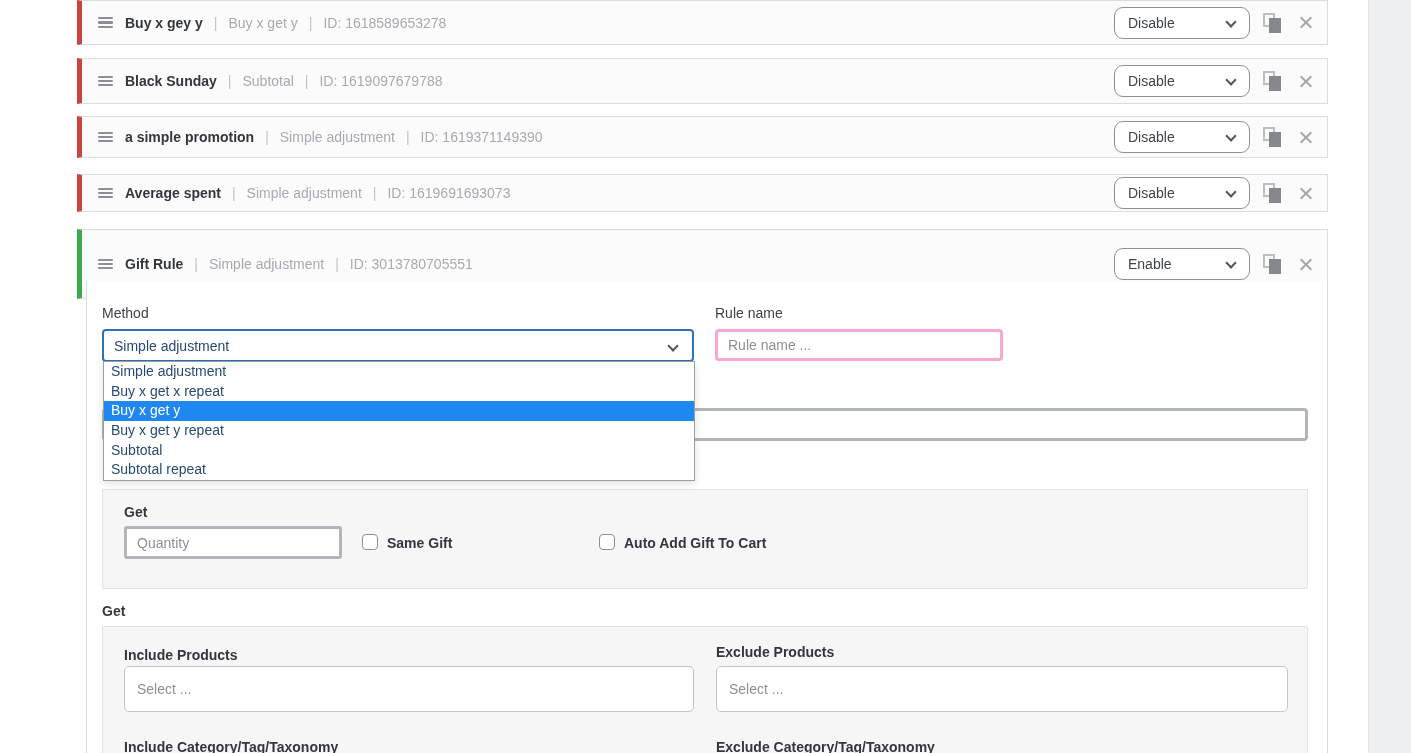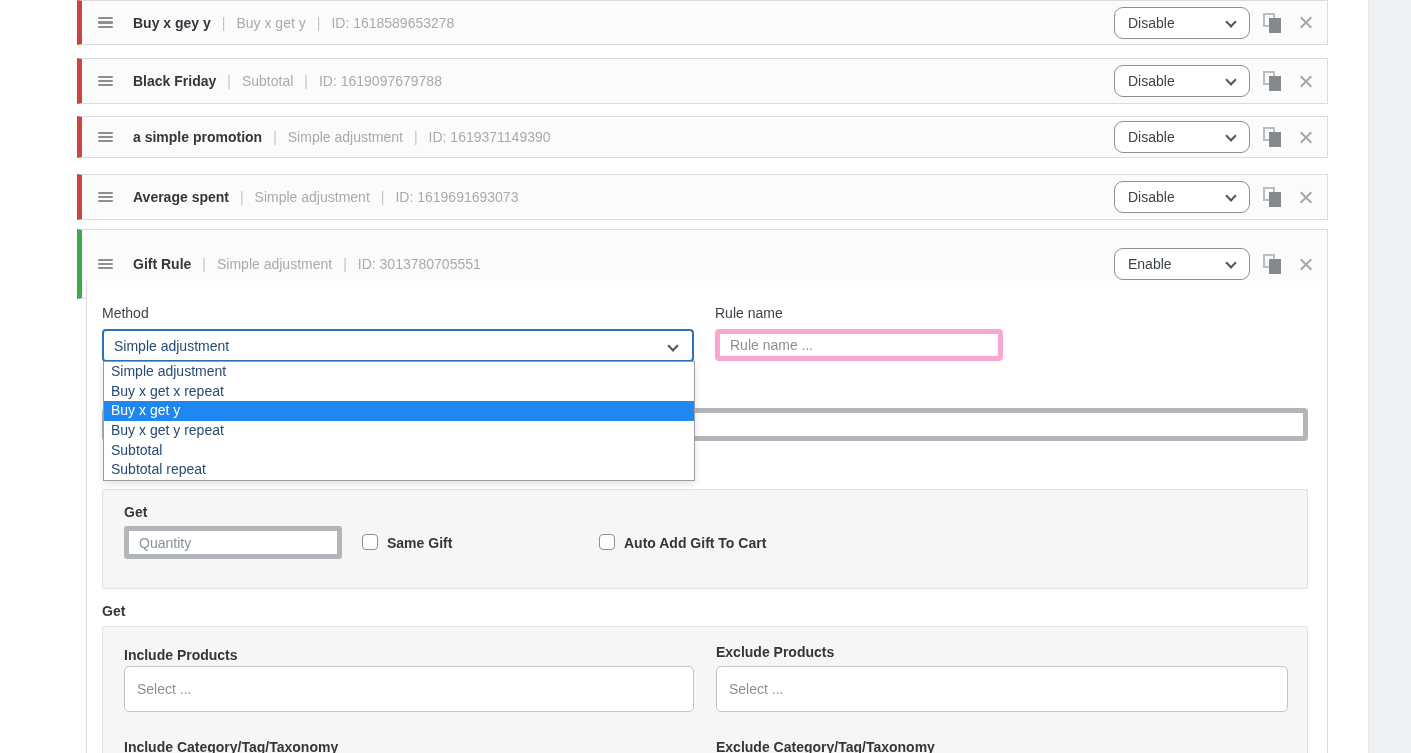--- a/index.html
+++ b/index.html
@@ -29,21 +29,21 @@
     padding-right:14px;
   }
   .rule-row.accent-green { border-left-color:#3fa84c; }
 
   .drag {
     width:15px; height:11px; margin-left:16px; flex:0 0 auto;
     display:flex; flex-direction:column; justify-content:space-between;
   }
   .drag i { display:block; height:2.4px; background:#8c8f94; border-radius:1px; }
 
-  .rule-title { margin-left:20px; font-weight:bold; color:#32373c; white-space:nowrap; }
+  .rule-title { margin-left:12px; font-weight:bold; color:#32373c; white-space:nowrap; }
   .sep { margin:0 11px; color:#c3c4c7; }
   .rule-method, .rule-id { color:#a6abb0; white-space:nowrap; }
 
   .row-spacer { flex:1 1 auto; }
 
   .status-select {
     position:relative; flex:0 0 auto;
     width:136px; height:32px;
     background:#fff; border:1px solid #8c8f94; border-radius:9px;
     display:flex; align-items:center;
@@ -81,21 +81,21 @@
 
   .method-select {
     left:15px; top:48px; width:592px; height:33px;
     background:#fff; border:2px solid #2e72b6; border-radius:4px;
     display:flex; align-items:center; padding:0 30px 0 10px;
     color:#274b72; cursor:pointer;
   }
   .method-select .chev { right:15px; top:11px; }
 
   .text-input {
-    border:5px solid #f9a8d4; border-radius:4px;
+    border:3px solid #f9a8d4; border-radius:4px;
     background:#fff; color:#7f1d1d;
     font-family:"Liberation Sans", sans-serif; font-size:14px;
     padding:0 10px; outline:none;
   }
   .text-input::placeholder { color:#8b9098; }
 
   .rule-name-input { left:628px; top:48px; width:288px; height:32px; }
   .wide-input { left:15px; top:127px; width:1206px; height:33px; border-color:#b2b5b9; }
 
   .dropdown {
@@ -159,21 +159,21 @@
     </span>
   <span class="x-ico"></span>
 </div>
 
 <div class="rule-row" style="top:58px;height:46px;">
   <span class="drag">
       <i></i>
       <i></i>
       <i></i>
     </span>
-  <span class="rule-title">Black Friday</span>
+  <span class="rule-title">Black Sunday</span>
   <span class="sep">|</span>
   <span class="rule-method">Subtotal</span>
   <span class="sep">|</span>
   <span class="rule-id">ID: 1619097679788</span>
   <span class="row-spacer"></span>
   <span class="status-select">
     <span>Disable</span>
     <span class="chev"></span>
   </span>
   <span class="copy-ico">
@@ -199,21 +199,21 @@
     <span>Disable</span>
     <span class="chev"></span>
   </span>
   <span class="copy-ico">
       <span class="back"></span>
       <span class="front"></span>
     </span>
   <span class="x-ico"></span>
 </div>
 
-<div class="rule-row" style="top:174px;height:46px;">
+<div class="rule-row" style="top:174px;height:38px;">
   <span class="drag">
       <i></i>
       <i></i>
       <i></i>
     </span>
   <span class="rule-title">Average spent</span>
   <span class="sep">|</span>
   <span class="rule-method">Simple adjustment</span>
   <span class="sep">|</span>
   <span class="rule-id">ID: 1619691693073</span>

